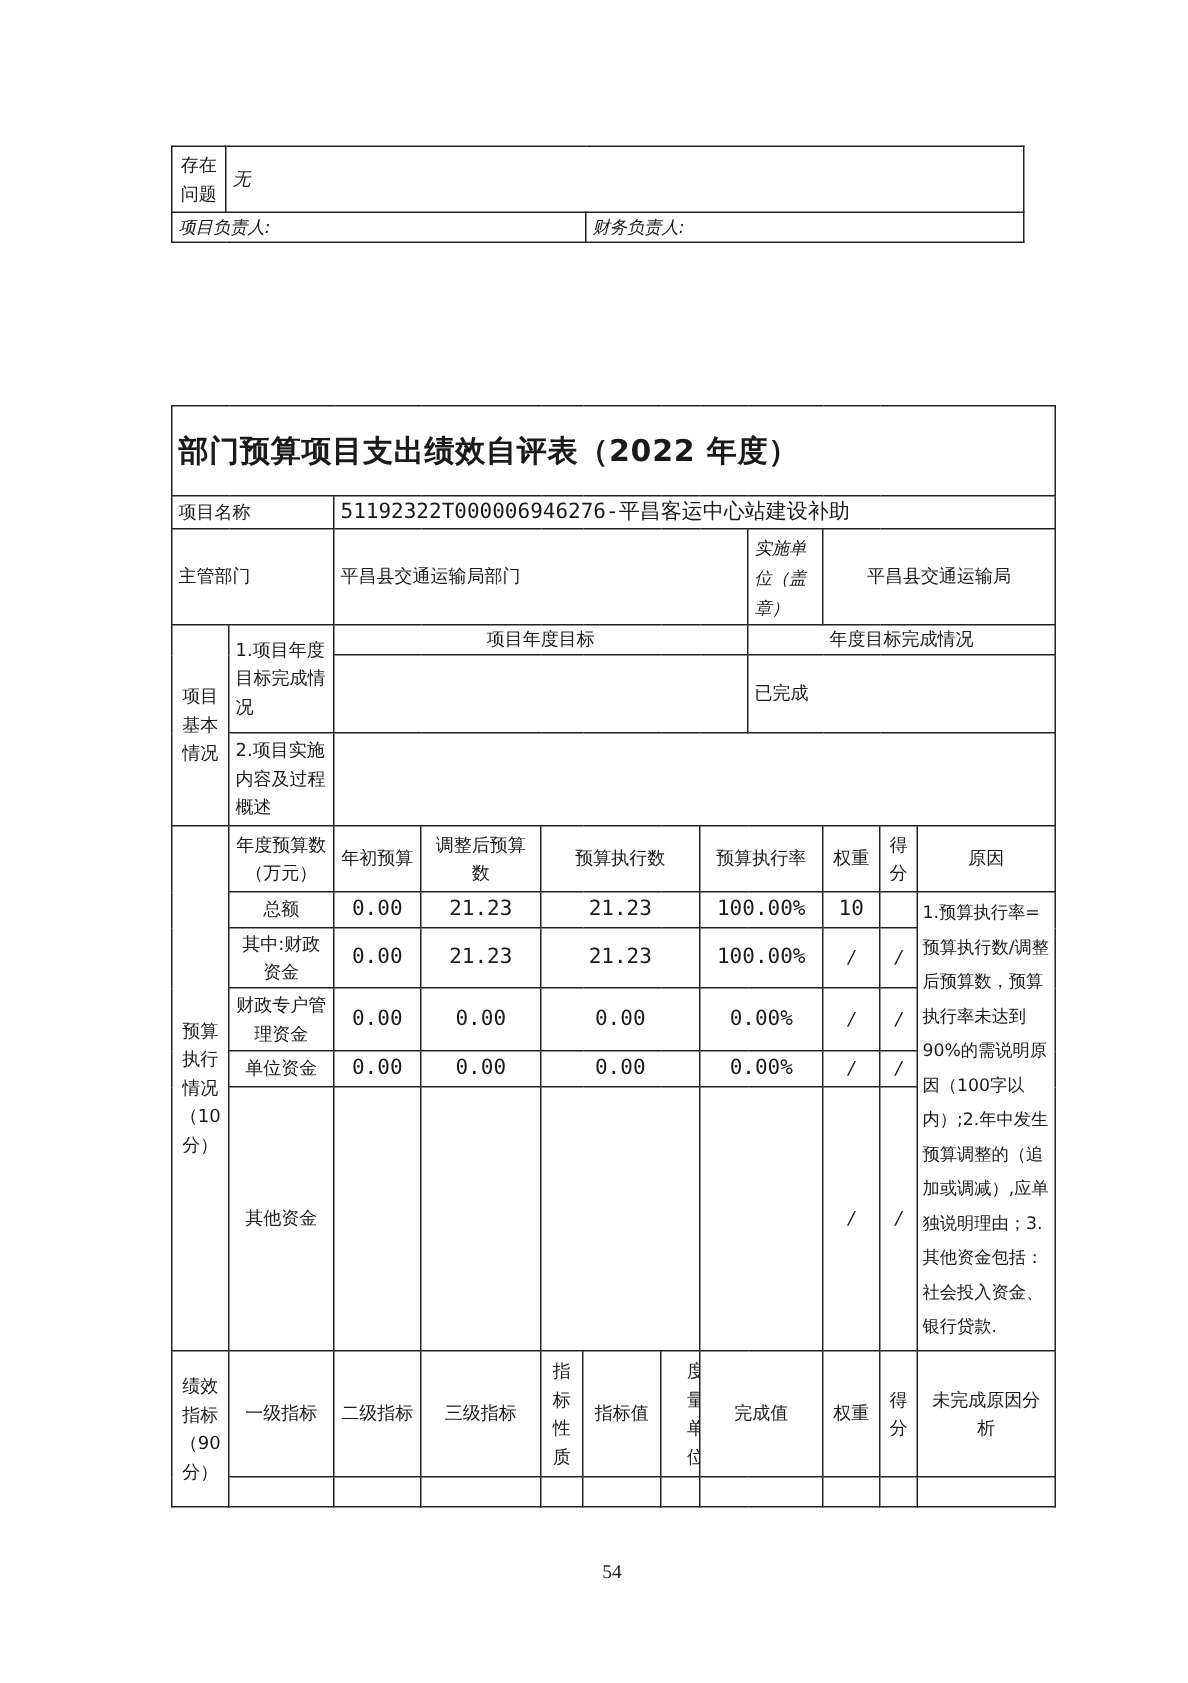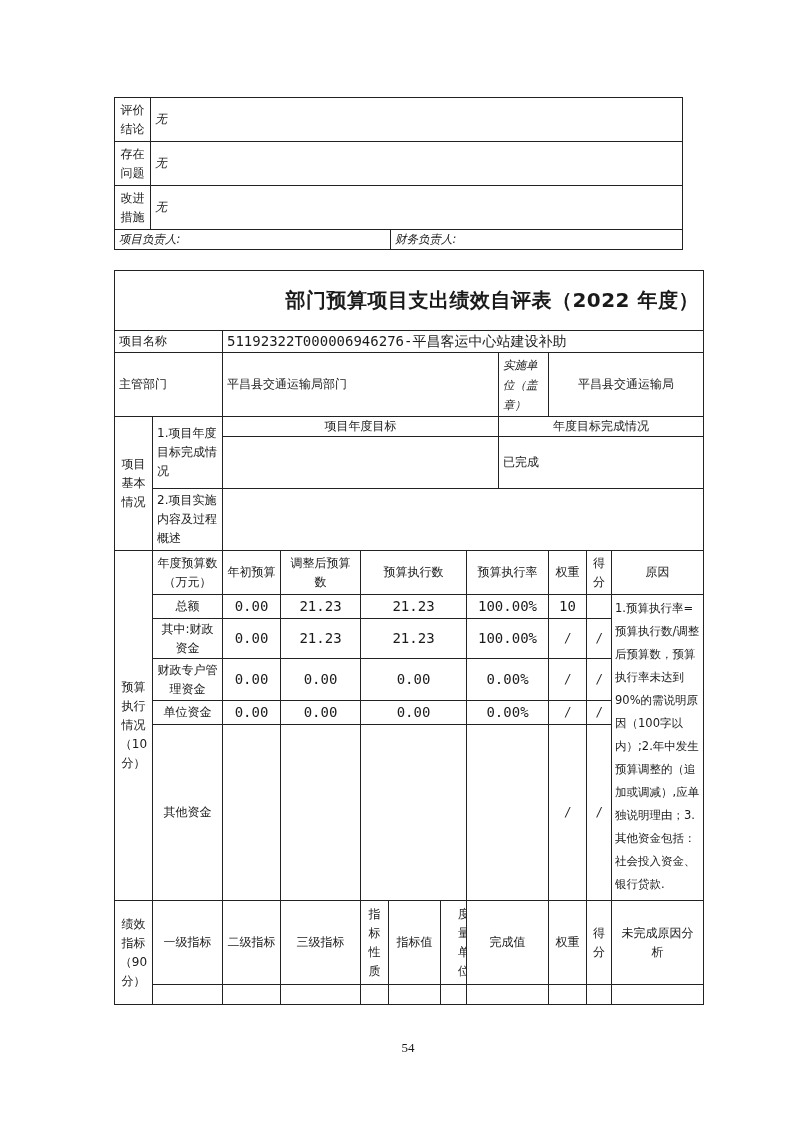--- a/index.html
+++ b/index.html
@@ -6,47 +6,39 @@
   body { width: 792px; height: 1122px; position: relative; overflow: hidden;
          font-family: "DejaVu Sans", "Liberation Sans", sans-serif; color: #1a1a1a; }
   table { border-collapse: collapse; position: absolute; table-layout: fixed; }
   td { border: 1px solid #222; padding: 0 4px; font-size: 12px; line-height: 19px; vertical-align: middle; overflow: hidden; }
   .c { text-align: center; }
   .l { text-align: left; }
   .it { font-style: italic; }
   .mono { font-family: "DejaVu Sans Mono", "Liberation Mono", monospace; font-size: 14px; }
   .small { font-size: 11.5px; font-style: italic; }
   .reason { font-size: 11.5px; line-height: 23px; padding: 0 3px; vertical-align: top; padding-top: 2px; }
-  .title { font-size: 20px; font-weight: bold; text-align: right; letter-spacing: 0.5px; }
+  .title { font-size: 20px; font-weight: bold; text-align: left; letter-spacing: 0.5px; }
   .vert { line-height: 19px; }
   #t1 { left: 114px; top: 97px; width: 568px; }
   #t2 { left: 114px; top: 270px; width: 568px; }
   .pagenum { position: absolute; top: 1040px; left: 12px; width: 792px; text-align: center;
              font-family: "Liberation Serif", "DejaVu Serif", serif; font-size: 13px; }
 </style>
 </head>
 <body>
 
 <table id="t1">
   <colgroup>
       <col style="width:36px">
       <col style="width:240px">
       <col style="width:292px">
     </colgroup>
   <tbody>
-      <tr style="height:44px">
-    <td class="c vert">评价结论</td>
-    <td colspan="2" class="l it">无</td>
-  </tr>
   <tr style="height:44px">
     <td class="c vert">存在问题</td>
-    <td colspan="2" class="l it">无</td>
-  </tr>
-  <tr style="height:44px">
-    <td class="c vert">改进措施</td>
     <td colspan="2" class="l it">无</td>
   </tr>
   <tr style="height:20px">
     <td colspan="2" class="l small">项目负责人:</td>
     <td class="l small">财务负责人:</td>
   </tr>
 </tbody>
   </table>
 
 <table id="t2">

